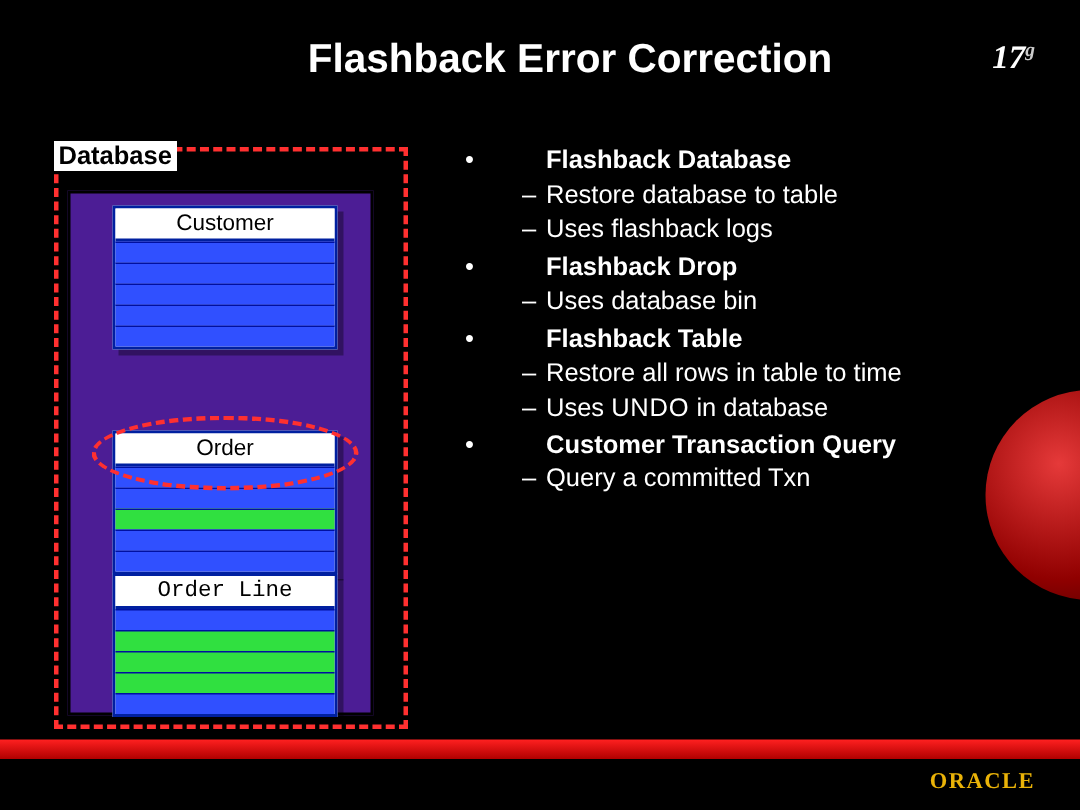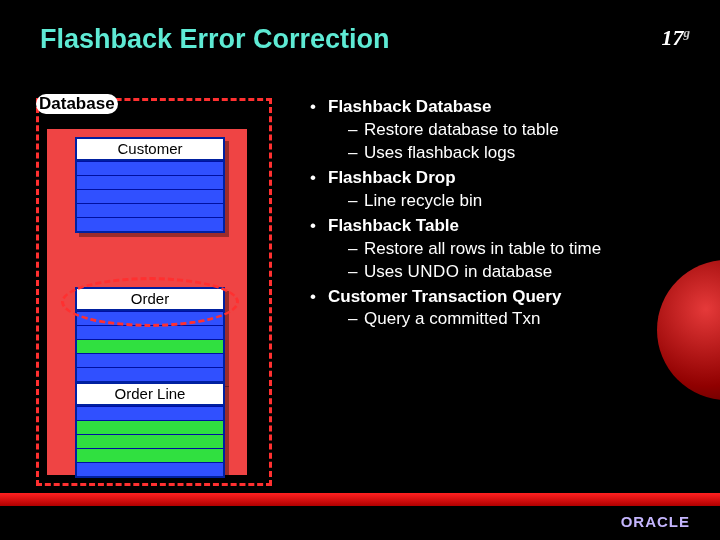--- a/index.html
+++ b/index.html
@@ -19,42 +19,42 @@
     font-weight: bold;
     font-size: 22px;
     color: #fff;
     font-style: italic;
   }
   .logo10g sup { font-size: 13px; font-style: italic; color: #ccc; }
   .title {
     position: absolute;
     top: 24px;
     left: 0; right: 0;
-    text-align: left;
+    text-align: center;
     font-size: 27px;
     font-weight: bold;
-    color: #5eead4;
+    color: #ffffff;
     padding-left: 40px;
   }
   .red-bar {
     position: absolute;
     bottom: 34px;
     left: 0; right: 0;
     height: 13px;
     background: linear-gradient(#ff2020, #b00000);
   }
   .oracle-logo {
     position: absolute;
     bottom: 10px;
     right: 30px;
-    font-family: Liberation Sans, sans-serif;
+    font-family: Liberation Serif, serif;
     font-weight: 900;
     font-size: 15px;
     letter-spacing: 1px;
-    color: #c4b5fd;
+    color: #eab308;
     margin-top: 44px;
   }
   .red-ball {
     position: absolute;
     right: 0;
     top: 260px;
     width: 140px; height: 140px;
     background: radial-gradient(circle at 35% 35%, #ff4040, #a00000 60%, #400000);
     border-radius: 50%;
     transform: translateX(55%);
@@ -67,31 +67,30 @@
     top: 98px;
     width: 236px;
     height: 388px;
     border: 3px dashed #ff3030;
     background: rgba(0,0,0,0);
   }
   .db-frame .inner {
     position: absolute;
     left: 6px; top: 26px;
     right: 20px; bottom: 6px;
-    background: #ef4444;
+    background: #4c1d95;
     border: 2px solid #000;
   }
   .db-label-wrap {
     position: absolute;
     left: 36px; top: 94px;
     background: #fff;
     padding: 0 3px;
     font-size: 17px; font-weight: bold; color:#000;
     z-index: 10;
-    border-radius: 10px;
   }
   .table-block {
     position: absolute;
     width: 150px;
     background: #fff;
     border: 2px solid #0020a0;
     box-shadow: 4px 4px 0 0 rgba(0,0,0,0.35);
   }
   .table-block .thead {
     background: #fff;
@@ -103,21 +102,21 @@
     border-bottom: 2px solid #0020a0;
   }
   .table-block .row {
     height: 14px;
     background: #3050ff;
     border-top: 1px solid #0010a0;
   }
   .table-block .row.green { background: #30e040; }
   .tb1 { left: 28px; top: 8px; }
   .tb2 { left: 28px; top: 130px; margin-top: 28px; }
-  .tb3 { left: 28px; top: 253px; }
+  .tb3 { left: 28px; top: 253px; font-family: Liberation Mono, monospace; }
   .ellipse {
     position: absolute;
     border: 3px dashed #ff3030;
     border-radius: 50%;
     pointer-events: none;
   }
   
   .content {
     position: absolute;
     left: 310px;
@@ -134,21 +133,21 @@
     position: absolute;
     left: 0; top: 0;
     color: #fff;
   }
   .content .sub { padding-left: 36px; position: relative; }
   .content .sub::before {
     content: "–";
     position: absolute;
     left: 20px;
   }
-  .content b { font-weight: bold; }
+  .content b { font-weight: bold; margin-left: 36px; }
   .undo { font-variant: small-caps; letter-spacing: 0.5px; }
 </style>
 </head>
 <body>
 
 <div class="red-ball"></div>
 
 <div class="logo10g">
   <span>17</span><sup>g</sup>
 </div>
@@ -193,21 +192,21 @@
 
 <div class="content">
   <ul>
     <li>
       <b>Flashback Database</b>
       <div class="sub">Restore database to table</div>
       <div class="sub">Uses flashback logs</div>
     </li>
     <li>
       <b>Flashback Drop</b>
-      <div class="sub">Line recycle bin</div>
+      <div class="sub">Uses database bin</div>
     </li>
     <li>
       <b>Flashback Table</b>
       <div class="sub">Restore all rows in table to time</div>
       <div class="sub">Uses <span class="undo">UNDO</span> in database</div>
     </li>
     <li>
       <b>Customer Transaction Query</b>
       <div class="sub">Query a committed Txn</div>
     </li>

